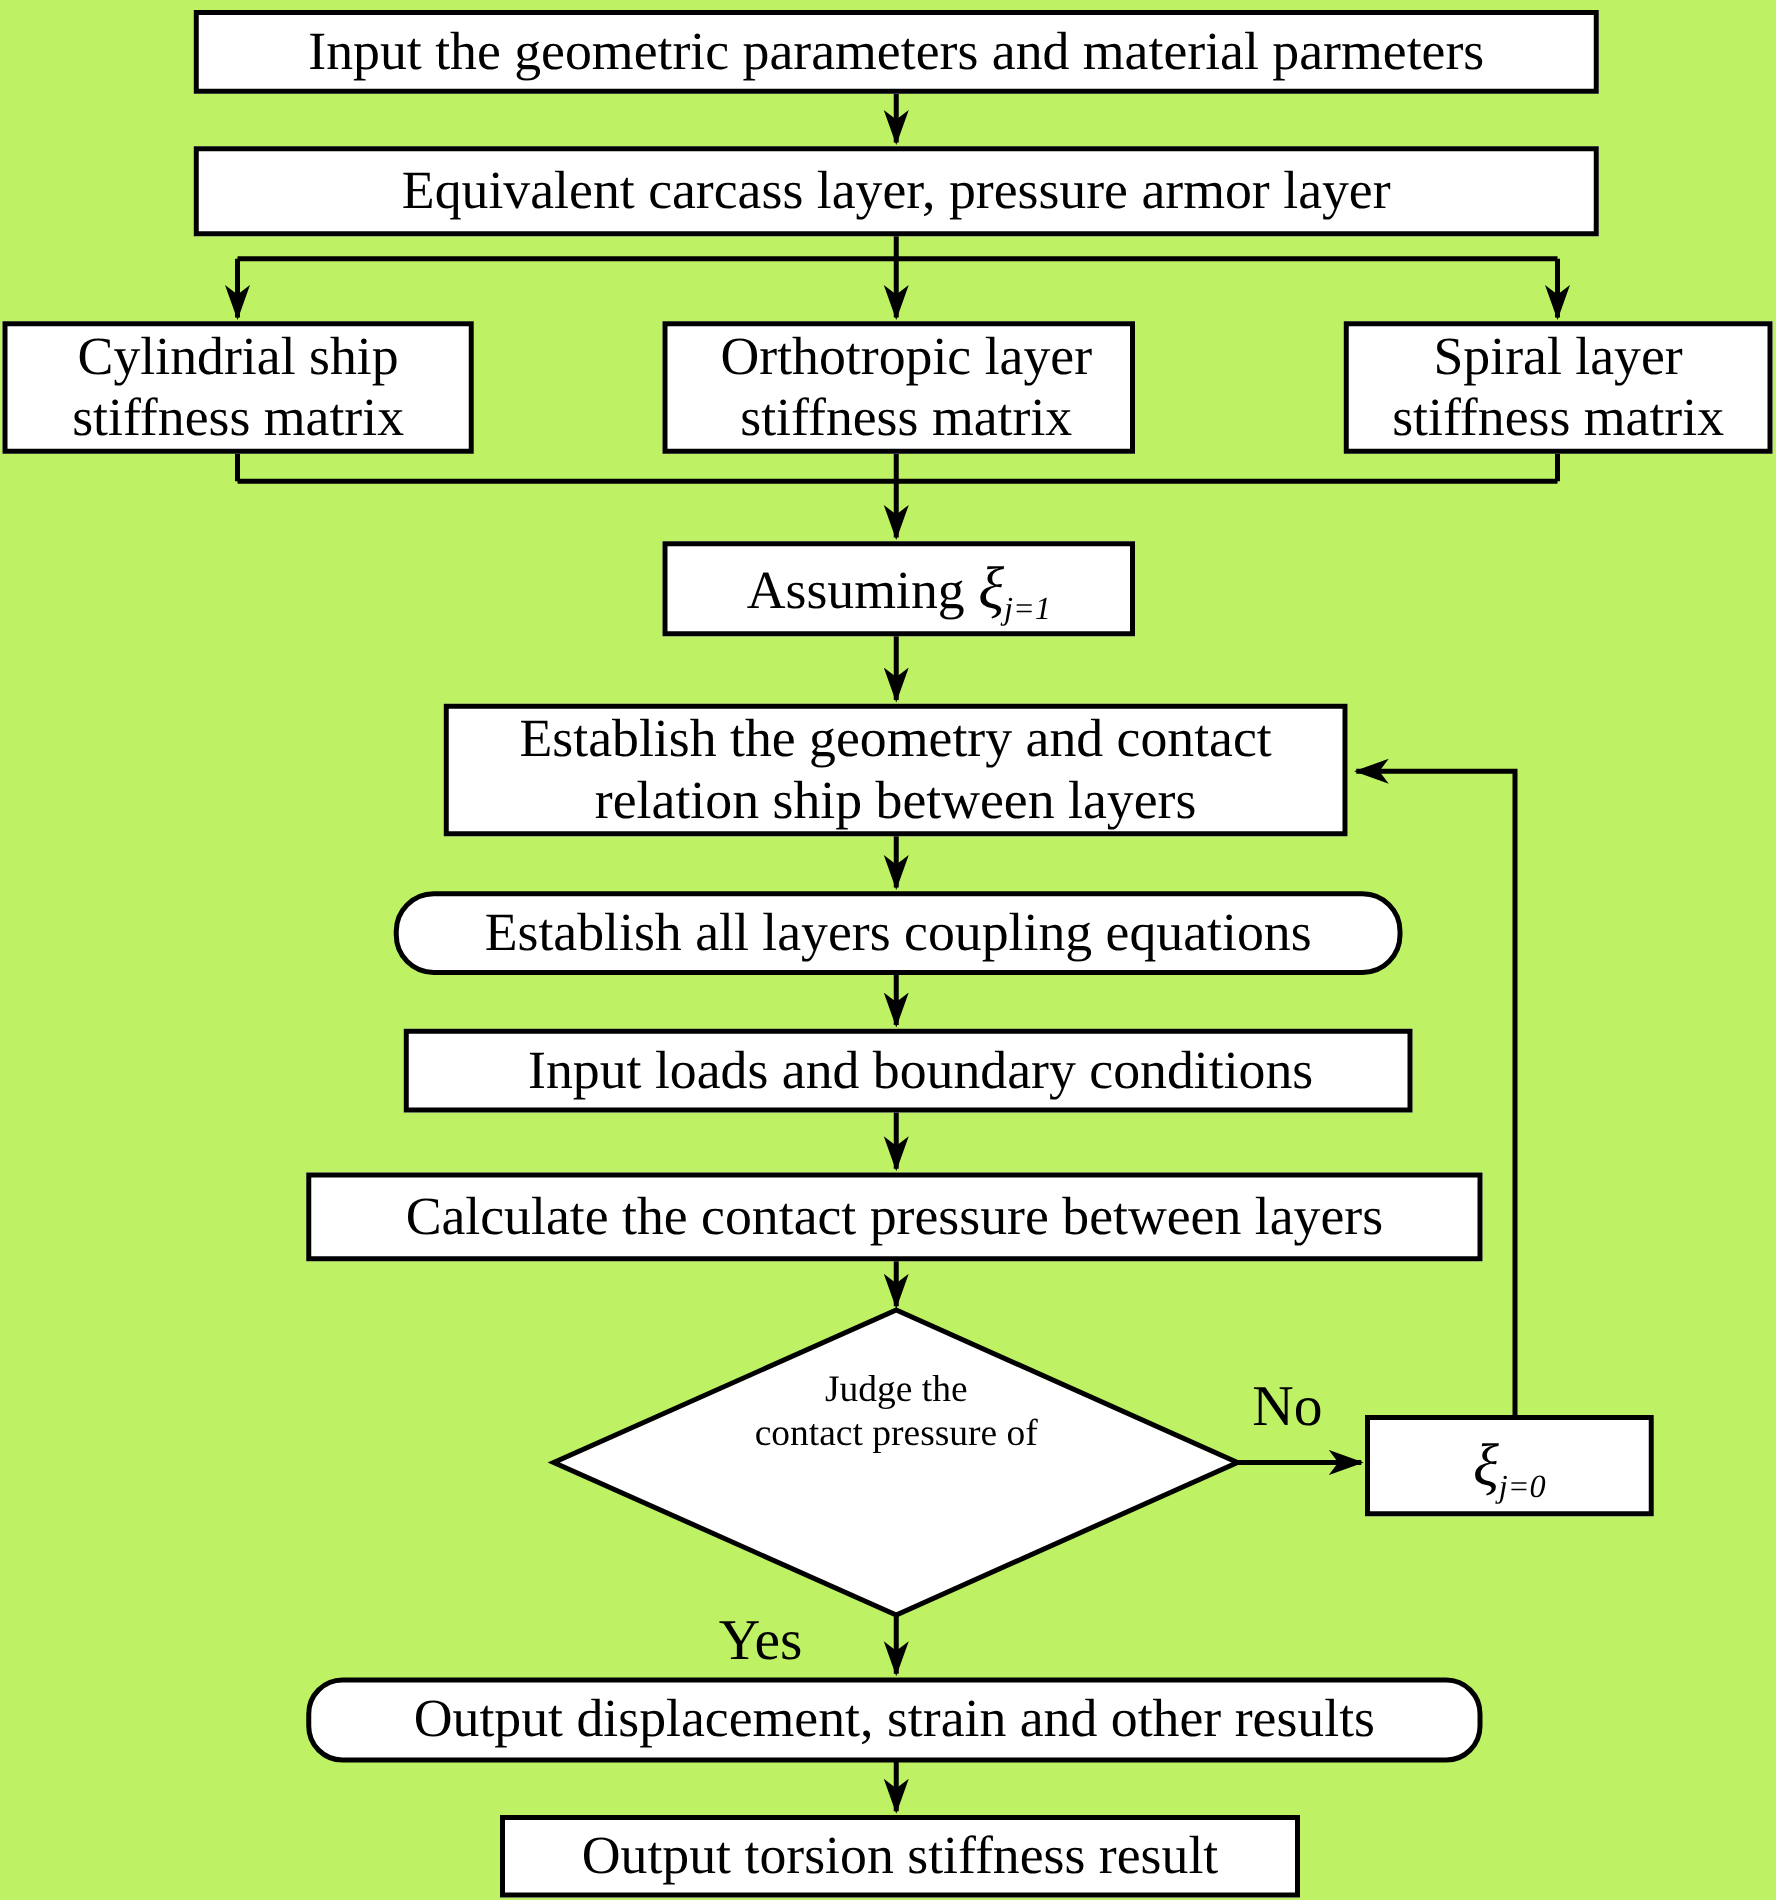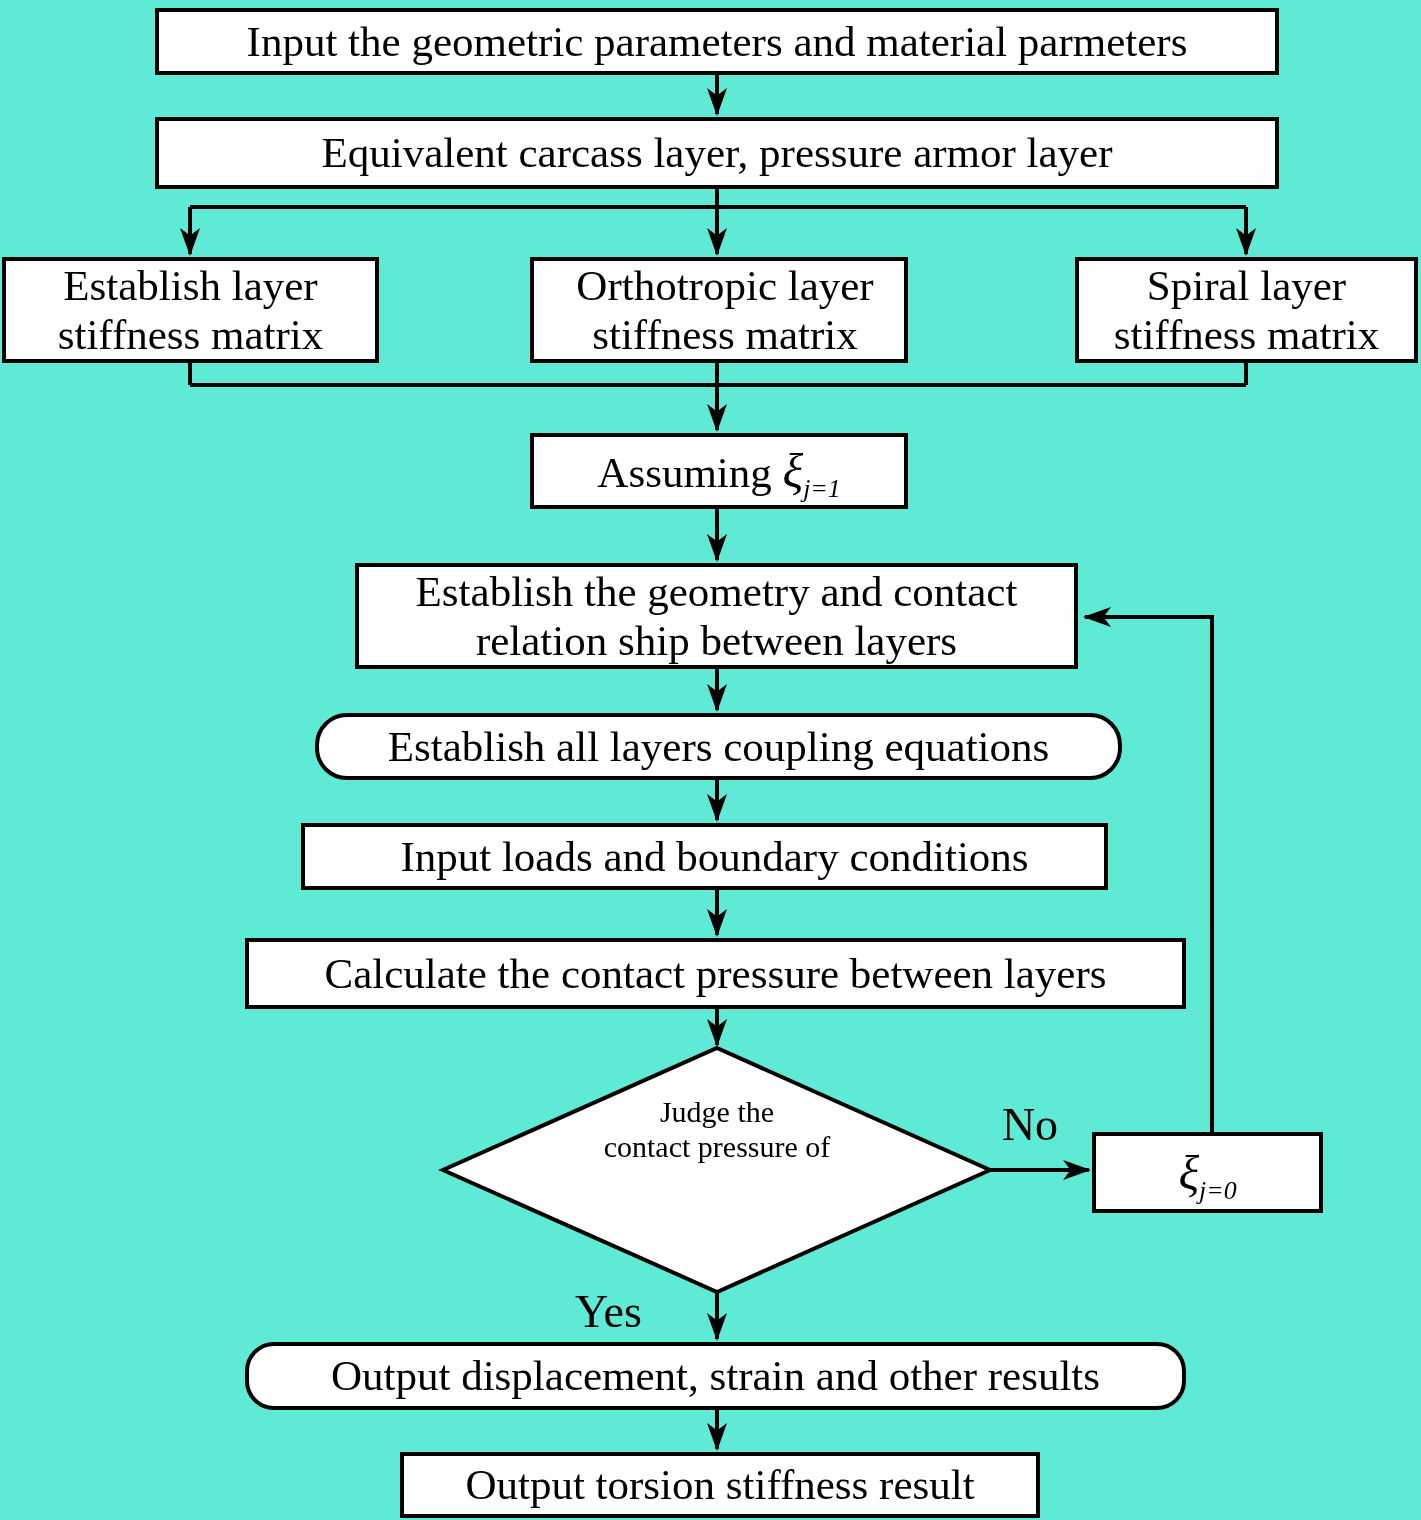--- a/index.html
+++ b/index.html
@@ -1,19 +1,19 @@
 <!DOCTYPE html>
 <html><head>
 <meta charset="utf-8">
 <style>
   html,body{margin:0;padding:0;background:#ffffff;}
   #stage{
     position:relative;
     width:1421px;height:1520px;
-    background:#5eead4;
+    background:#bef264;
     font-family:"Liberation Serif","DejaVu Serif",serif;
     color:#000;
   }
   #connectors{position:absolute;left:0;top:0;width:1421px;height:1520px;}
   .node{
     position:absolute;box-sizing:border-box;
     background:#ffffff;border:4px solid #000000;
     display:flex;align-items:center;justify-content:center;
     text-align:center;font-size:43px;line-height:1.15;
   }
@@ -67,21 +67,21 @@
   <div class="node" style="left:155px;top:8px;width:1124px;height:67px;">
     <span>Input the geometric parameters and material parmeters</span>
   </div>
 
   <div class="node" style="left:155px;top:117px;width:1124px;height:72px;">
     <span>Equivalent carcass layer, pressure armor layer</span>
   </div>
 
   <div class="node" style="left:2px;top:257px;width:377px;height:106px;">
     <div class="lines">
-      <span>Establish layer</span>
+      <span>Cylindrial ship</span>
       <span>stiffness matrix</span>
     </div>
   </div>
 
   <div class="node" style="left:530px;top:257px;width:378px;height:106px;padding-left:12px;">
     <div class="lines">
       <span>Orthotropic layer</span>
       <span>stiffness matrix</span>
     </div>
   </div>
@@ -101,21 +101,21 @@
     <div class="lines">
       <span>Establish the geometry and contact</span>
       <span>relation ship between layers</span>
     </div>
   </div>
 
   <div class="node" style="left:315px;top:713px;width:807px;height:67px;border-radius:32px;">
     <span>Establish all layers coupling equations</span>
   </div>
 
-  <div class="node" style="left:301px;top:823px;width:807px;height:67px;padding-left:20px;">
+  <div class="node" style="left:323px;top:823px;width:807px;height:67px;padding-left:20px;">
     <span>Input loads and boundary conditions</span>
   </div>
 
   <div class="node" style="left:245px;top:938px;width:941px;height:71px;">
     <span>Calculate the contact pressure between layers</span>
   </div>
 
   <div class="diamond-text">
     <span>Judge the</span>
     <span>contact pressure of</span>

